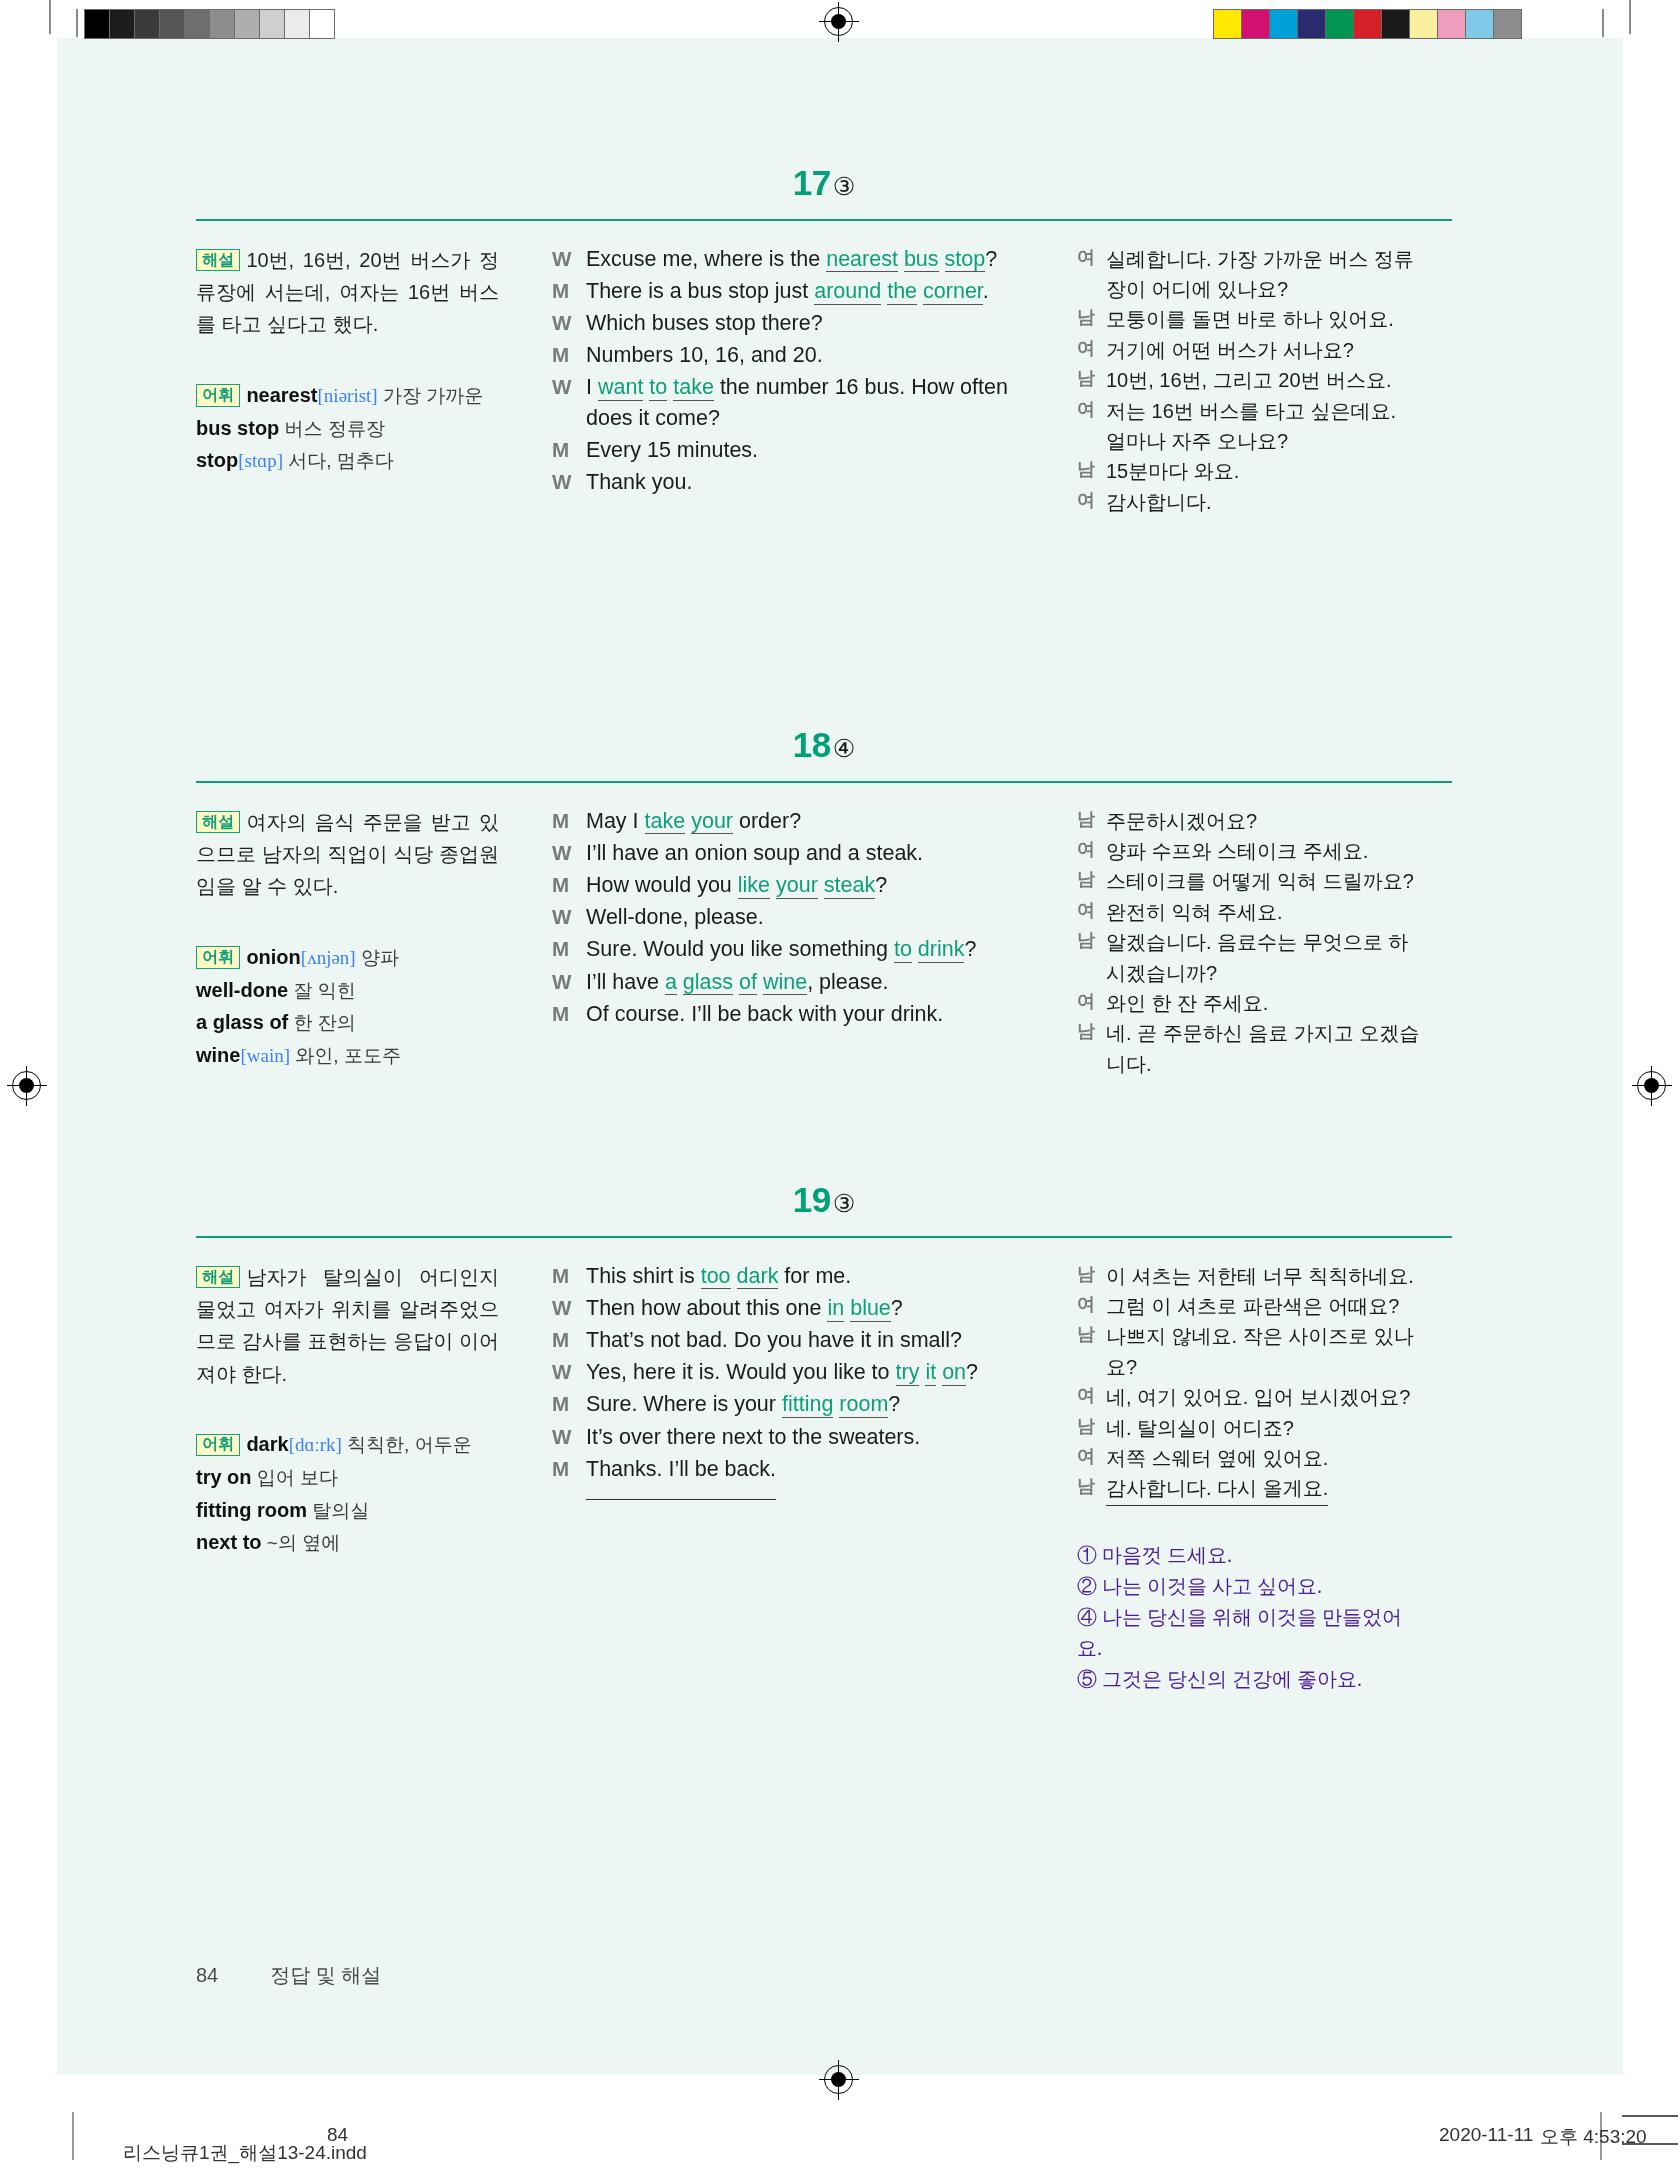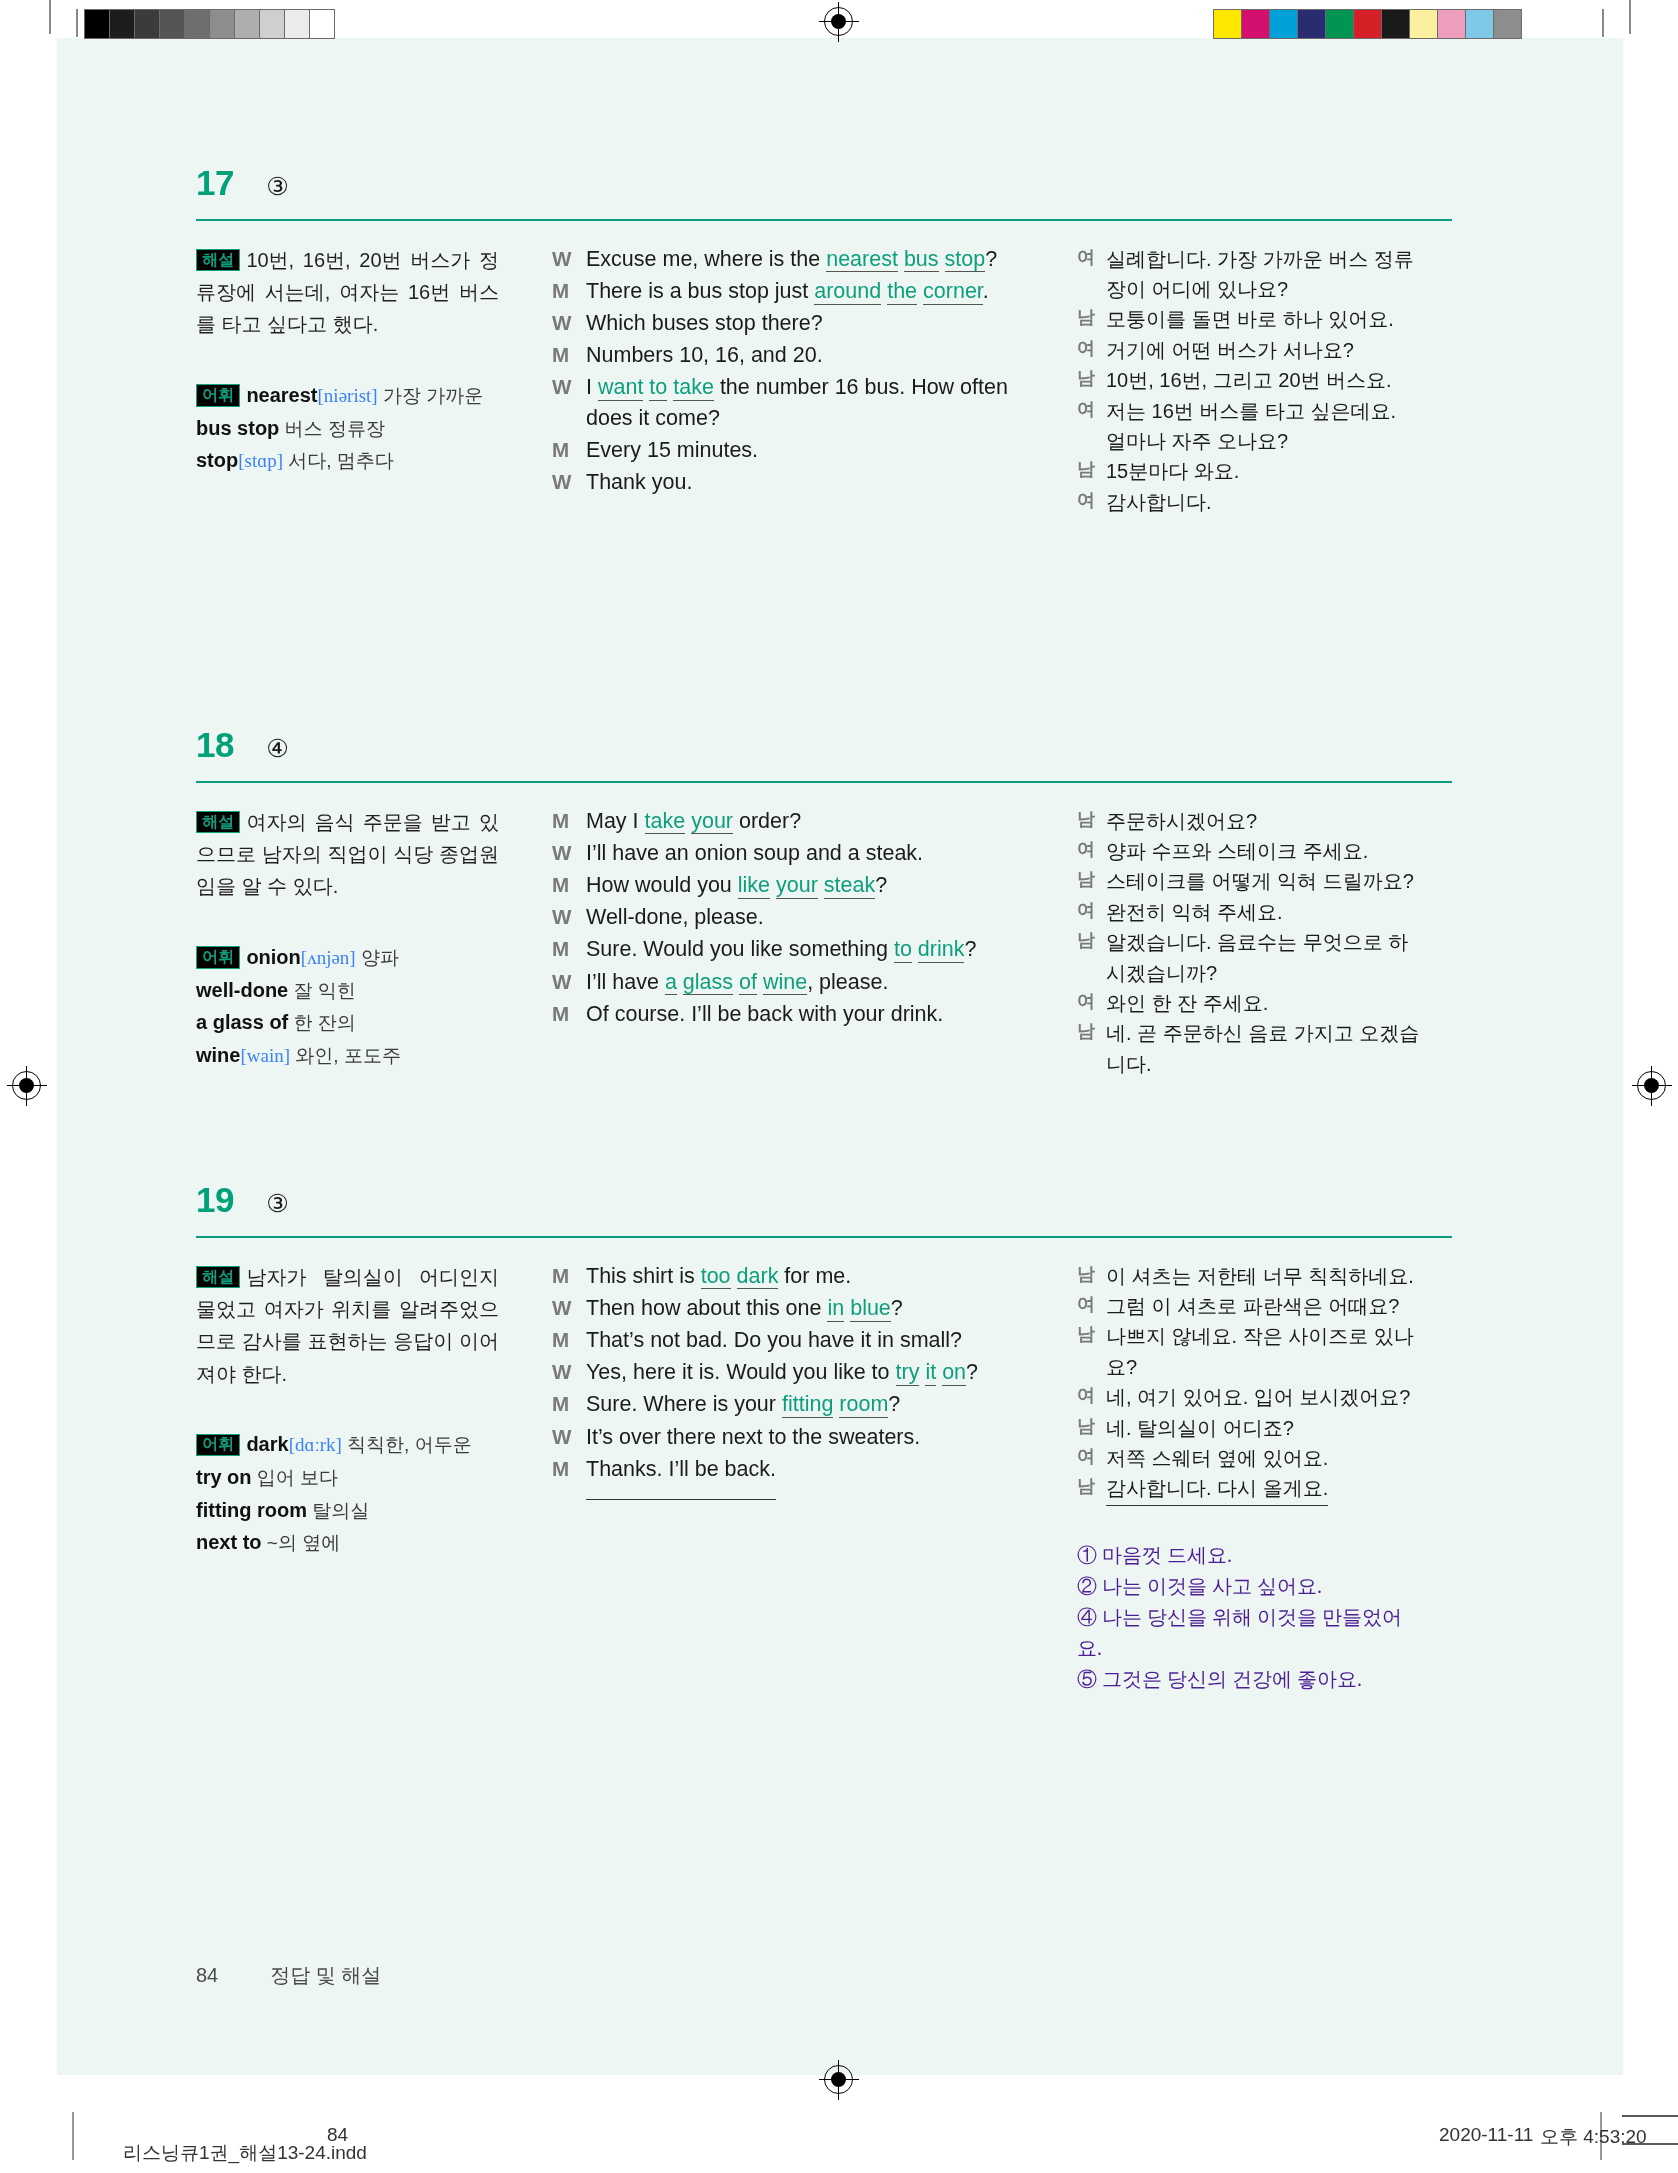--- a/index.html
+++ b/index.html
@@ -40,40 +40,40 @@
   .page-bg {
     position: absolute; left: 57px; top: 38px;
     width: 1566px; height: 2037px;
     background: #edf6f3;
   }
 
   .content { position: absolute; left: 0; top: 0; width: 1679px; height: 2173px; }
 
   
   .qblock { position: absolute; left: 196px; width: 1256px; }
-  .qhead { display: flex; align-items: baseline; gap: 32px; height: 45px; }
+  .qhead { display: flex; align-items: baseline; gap: 2px; height: 45px; justify-content: center; }
   .qnum {
     font-size: 35px; font-weight: bold; color: #00a079;
     letter-spacing: -0.4px; line-height: 1;
   }
   .qans {
     font-size: 25px; color: #1a1a1a; line-height: 1;
   }
   .qrule { height: 2.6px; background: #0f9e7d; width: 100%; margin-top: 8.6px; }
 
   .qcols { display: flex; margin-top: 22.4px; }
 
   
   .col-left { width: 332px; padding-right: 29px; box-sizing: border-box; }
   .tagline { font-size: 20px; line-height: 1.62; color: #231f20; text-align: justify; }
   .tag {
     display: inline-block; border: 1.4px solid #13a17f; color: #0f9e7d;
     font-size: 16px; font-weight: bold; padding: 0.9px 5.2px 1.7px 5.2px;
     line-height: 1.12; vertical-align: 1.7px; margin-right: 6px;
-    background: #000000;
+    background: #fef9c3;
   }
   .vocab { margin-top: 38px; font-size: 20px; line-height: 1.62; color: #231f20; }
   .vocab .en { font-weight: bold; color: #111; }
   .vocab .ipa { font-family: "Liberation Serif", "DejaVu Serif", serif; color: #3b82f6; font-size: 19px; }
   .vocab .ko { color: #3b3b3b; font-size: 19px; }
 
   
   .col-mid { width: 532px; padding-left: 24px; box-sizing: border-box; }
   .dline { display: flex; font-size: 21.5px; line-height: 1.42; color: #1b1b1b; margin-bottom: 1.7px; }
   .spk { width: 34px; flex: 0 0 34px; font-weight: bold; color: #7a7a7a; font-size: 20.6px; }

